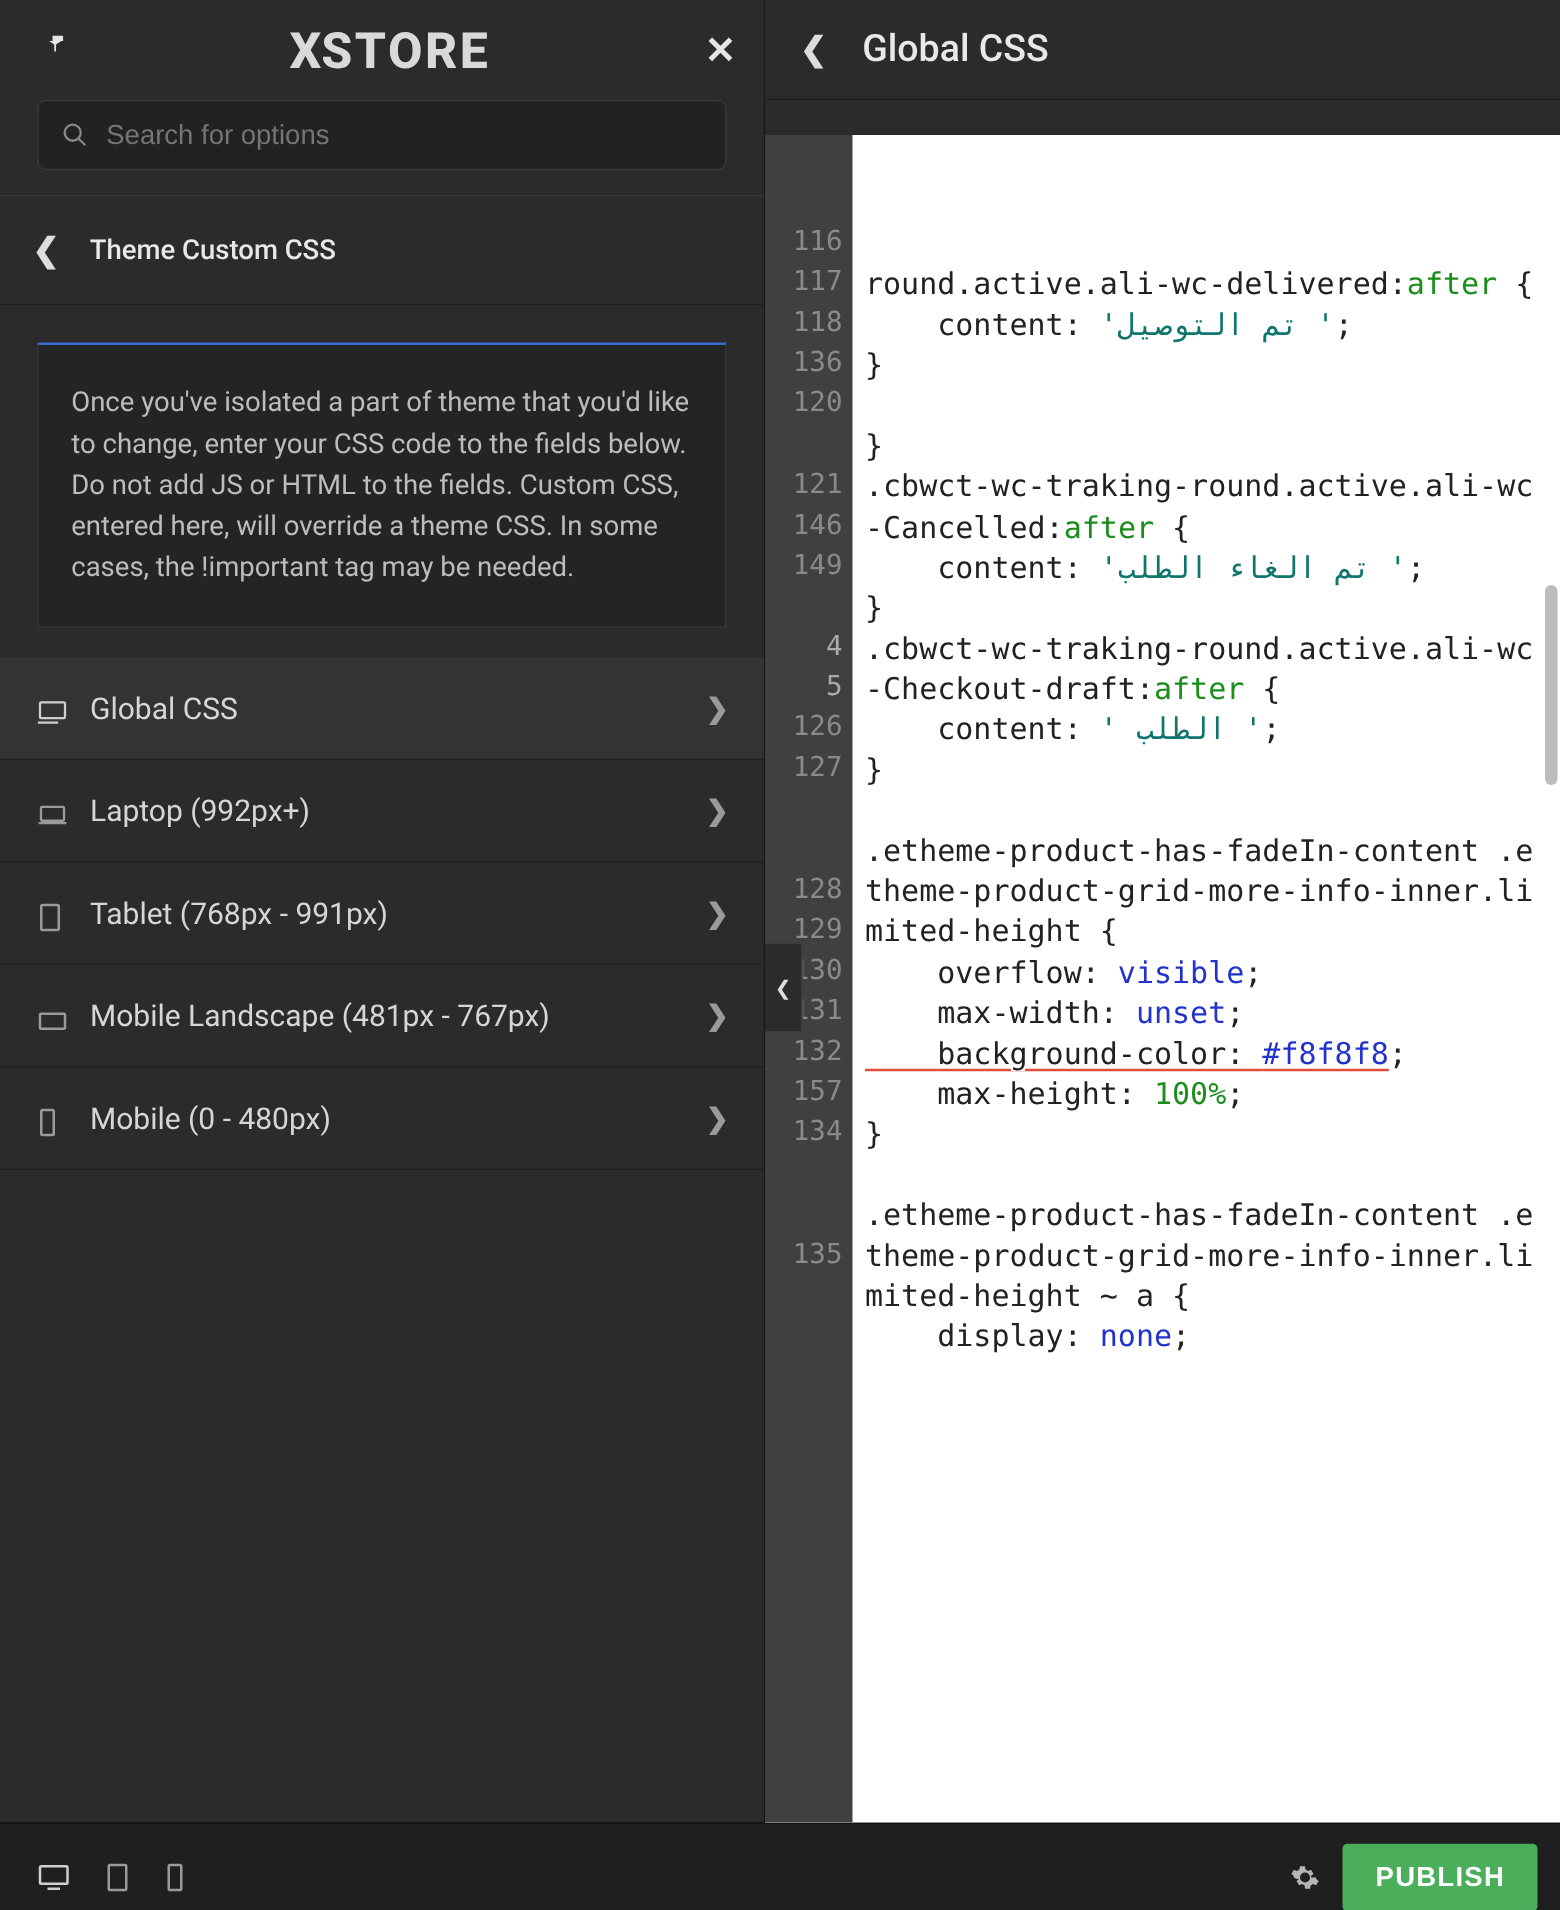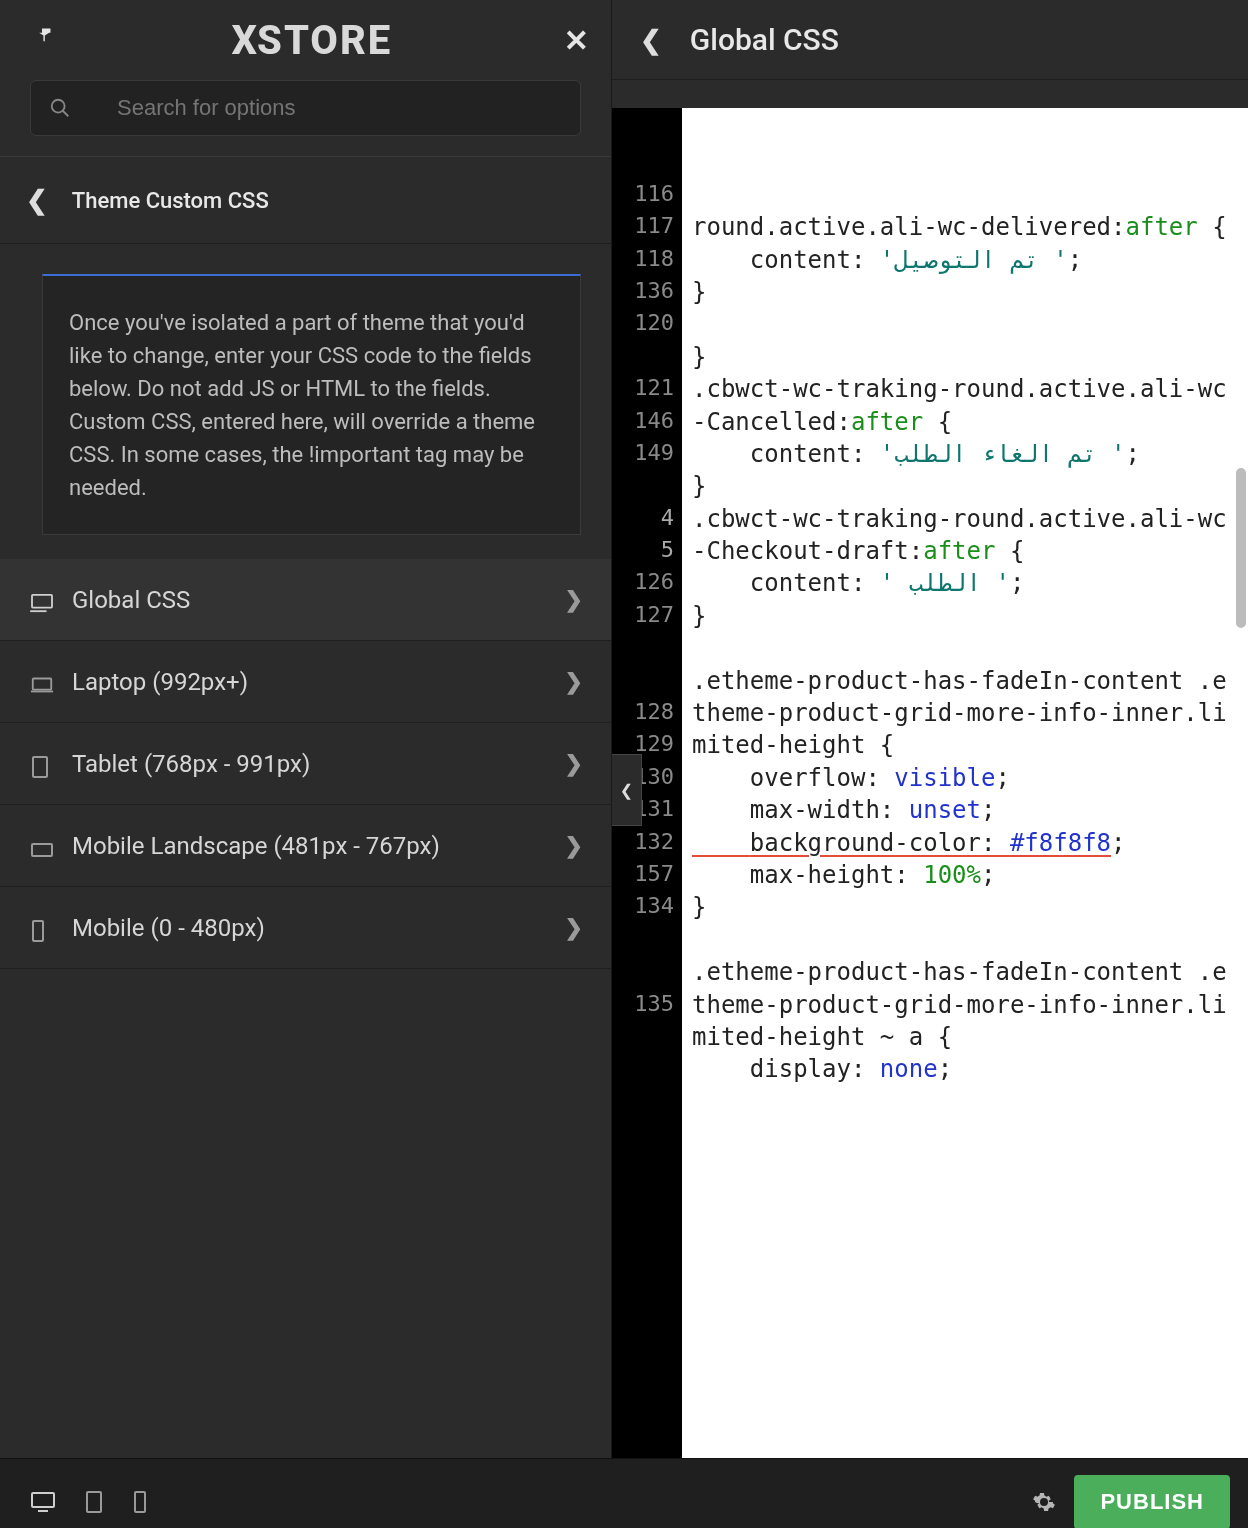--- a/index.html
+++ b/index.html
@@ -52,21 +52,20 @@
     font-size: 22px;
   }
   .search-box .glass { margin-right: 14px; display: flex; align-items: center; }
   .search-input {
     background: transparent;
     border: none;
     outline: none;
     color: #ccc;
     font-size: 22px;
     flex: 1;
-    margin-left: 32px;
   }
   .section-title-row {
     display: flex;
     align-items: center;
     height: 88px;
     padding: 0 22px 0 26px;
     border-top: 1px solid #3a3a3a;
     border-bottom: 1px solid #1e1e1e;
     cursor: pointer;
   }
@@ -75,21 +74,21 @@
     font-size: 26px;
     margin-right: 24px;
     font-weight: bold;
   }
   .section-title-row .title {
     color: #e8e8e8;
     font-size: 22px;
     font-weight: 500;
   }
   .info-box {
-    margin: 30px 30px 24px 42px;
+    margin: 30px 30px 24px 30px;
     background: #242424;
     border: 1px solid #3a3a3a;
     border-top: 2px solid #3b6cd1;
     padding: 30px 26px 30px 26px;
     color: #bdbdbd;
     font-size: 22px;
     line-height: 1.5;
   }
   .nav-list { display: flex; flex-direction: column; }
   .nav-item {
@@ -140,21 +139,21 @@
     left: 0; right: 0; top: 28px; bottom: 0;
     background: #ffffff;
     display: flex;
     font-family: Menlo, Monaco, Consolas, monospace;
     font-size: 24px;
     line-height: 1.35;
     overflow: hidden;
   }
   .gutter {
     width: 70px;
-    background: #000000;
+    background: #404040;
     color: #8a8a8a;
     text-align: right;
     padding: 6px 8px 6px 0;
     font-size: 22px;
     user-select: none;
   }
   .gutter div { height: 32.4px; }
   .gutter .cutoff { color: #aaa; }
   .code {
     flex: 1;

